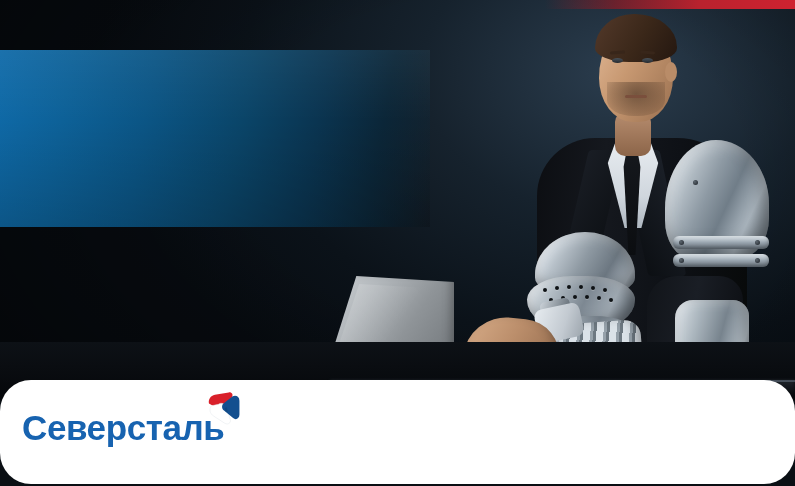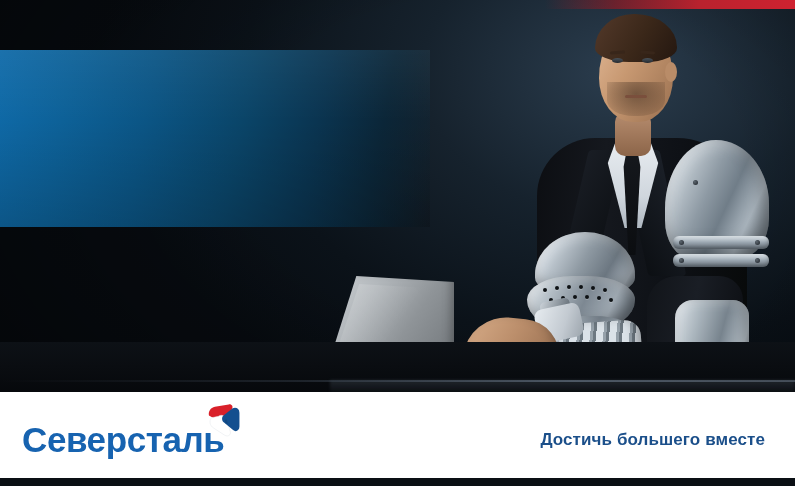--- a/index.html
+++ b/index.html
@@ -275,22 +275,23 @@
   }
   .watch {
     position:absolute; left:540px; top:300px; width:30px; height:12px;
     background:linear-gradient(120deg,#cdd4da 0%,#8d969e 60%,#606a73 100%);
     border-radius:5px;
     transform:rotate(-12deg);
   }
 
   
   .footer {
-    position:absolute; left:0; bottom:8px; width:795px; height:86px;
+    position:absolute; left:0; bottom:2px; width:795px; height:104px;
     background:#ffffff;
+    border-radius:31px;
   }
   .logo { position:absolute; left:22px; top:26px; height:44px; }
   .logo-word {
     font-size:35px; font-weight:700; letter-spacing:-.4px;
     line-height:44px;
   }
   .logo-mark {
     position:absolute; left:182px; top:-16px;
     width:40px; height:38px;
   }
@@ -406,16 +407,15 @@
 
           <path d="M18 40 C12 48 14 60 24 66 L52 84 C60 89 68 83 66 75 L56 43 C53 34 43 31 36 36 Z" fill="#ffffff" stroke="#e2e6ea" stroke-width="1.2"></path>
 
           <path d="M72 16 C80 12 89 17 89 27 L89 62 C89 72 80 77 73 71 L50 52 C43 46 44 36 51 32 Z" fill="#134f8f"></path>
 
           <path d="M52 46 L56 43 L60 55 L54 54 Z" fill="#0f3f74" opacity=".55"></path>
         </svg>
       </span>
     </div>
 
-    <div class="tagline" style="color:#1b4f8a;">Достичь большего вместе</div>
   </div>
 
 </div>
 
 </body></html>

